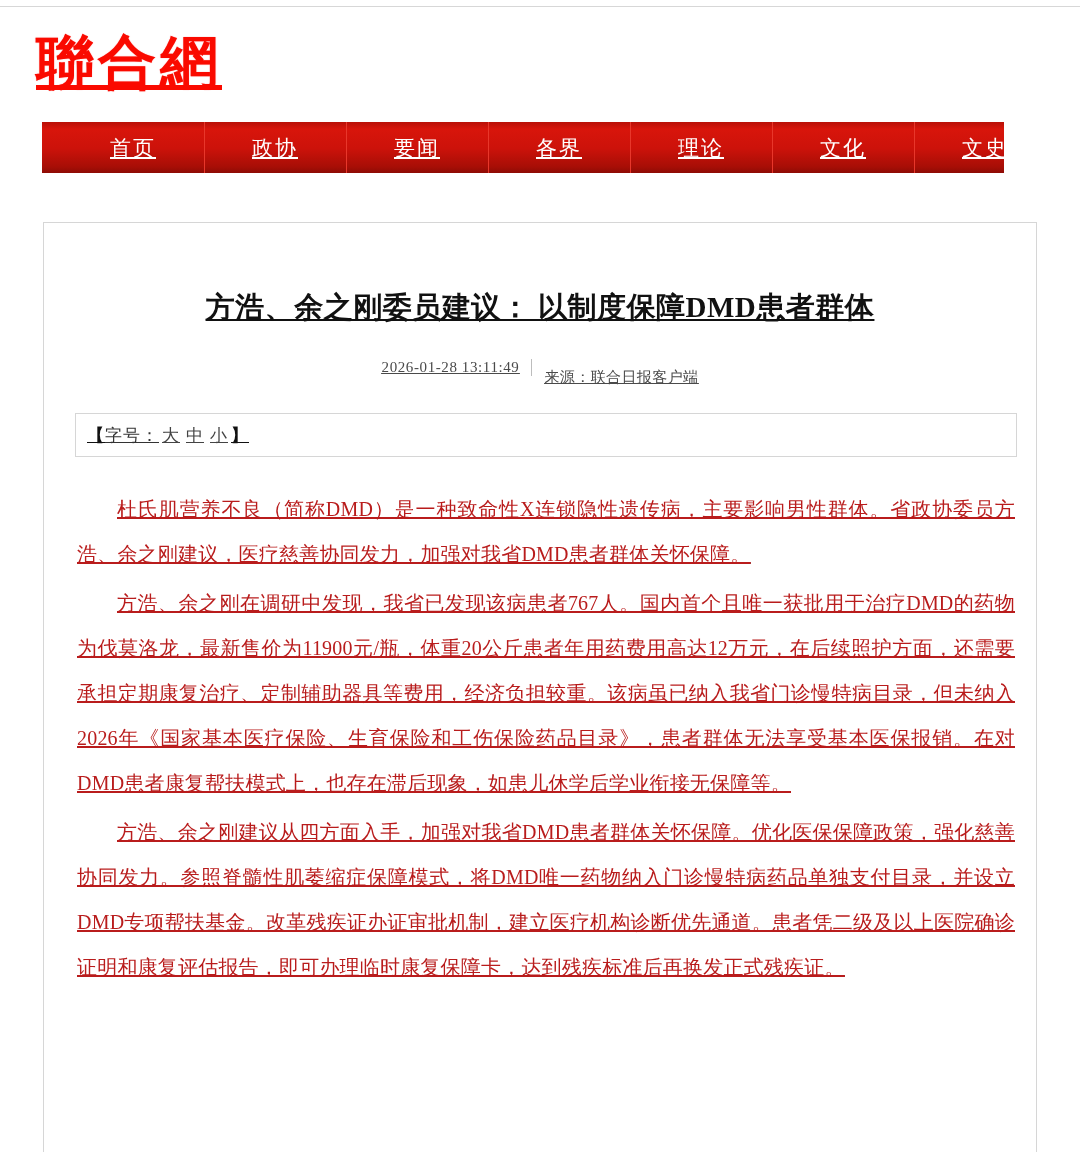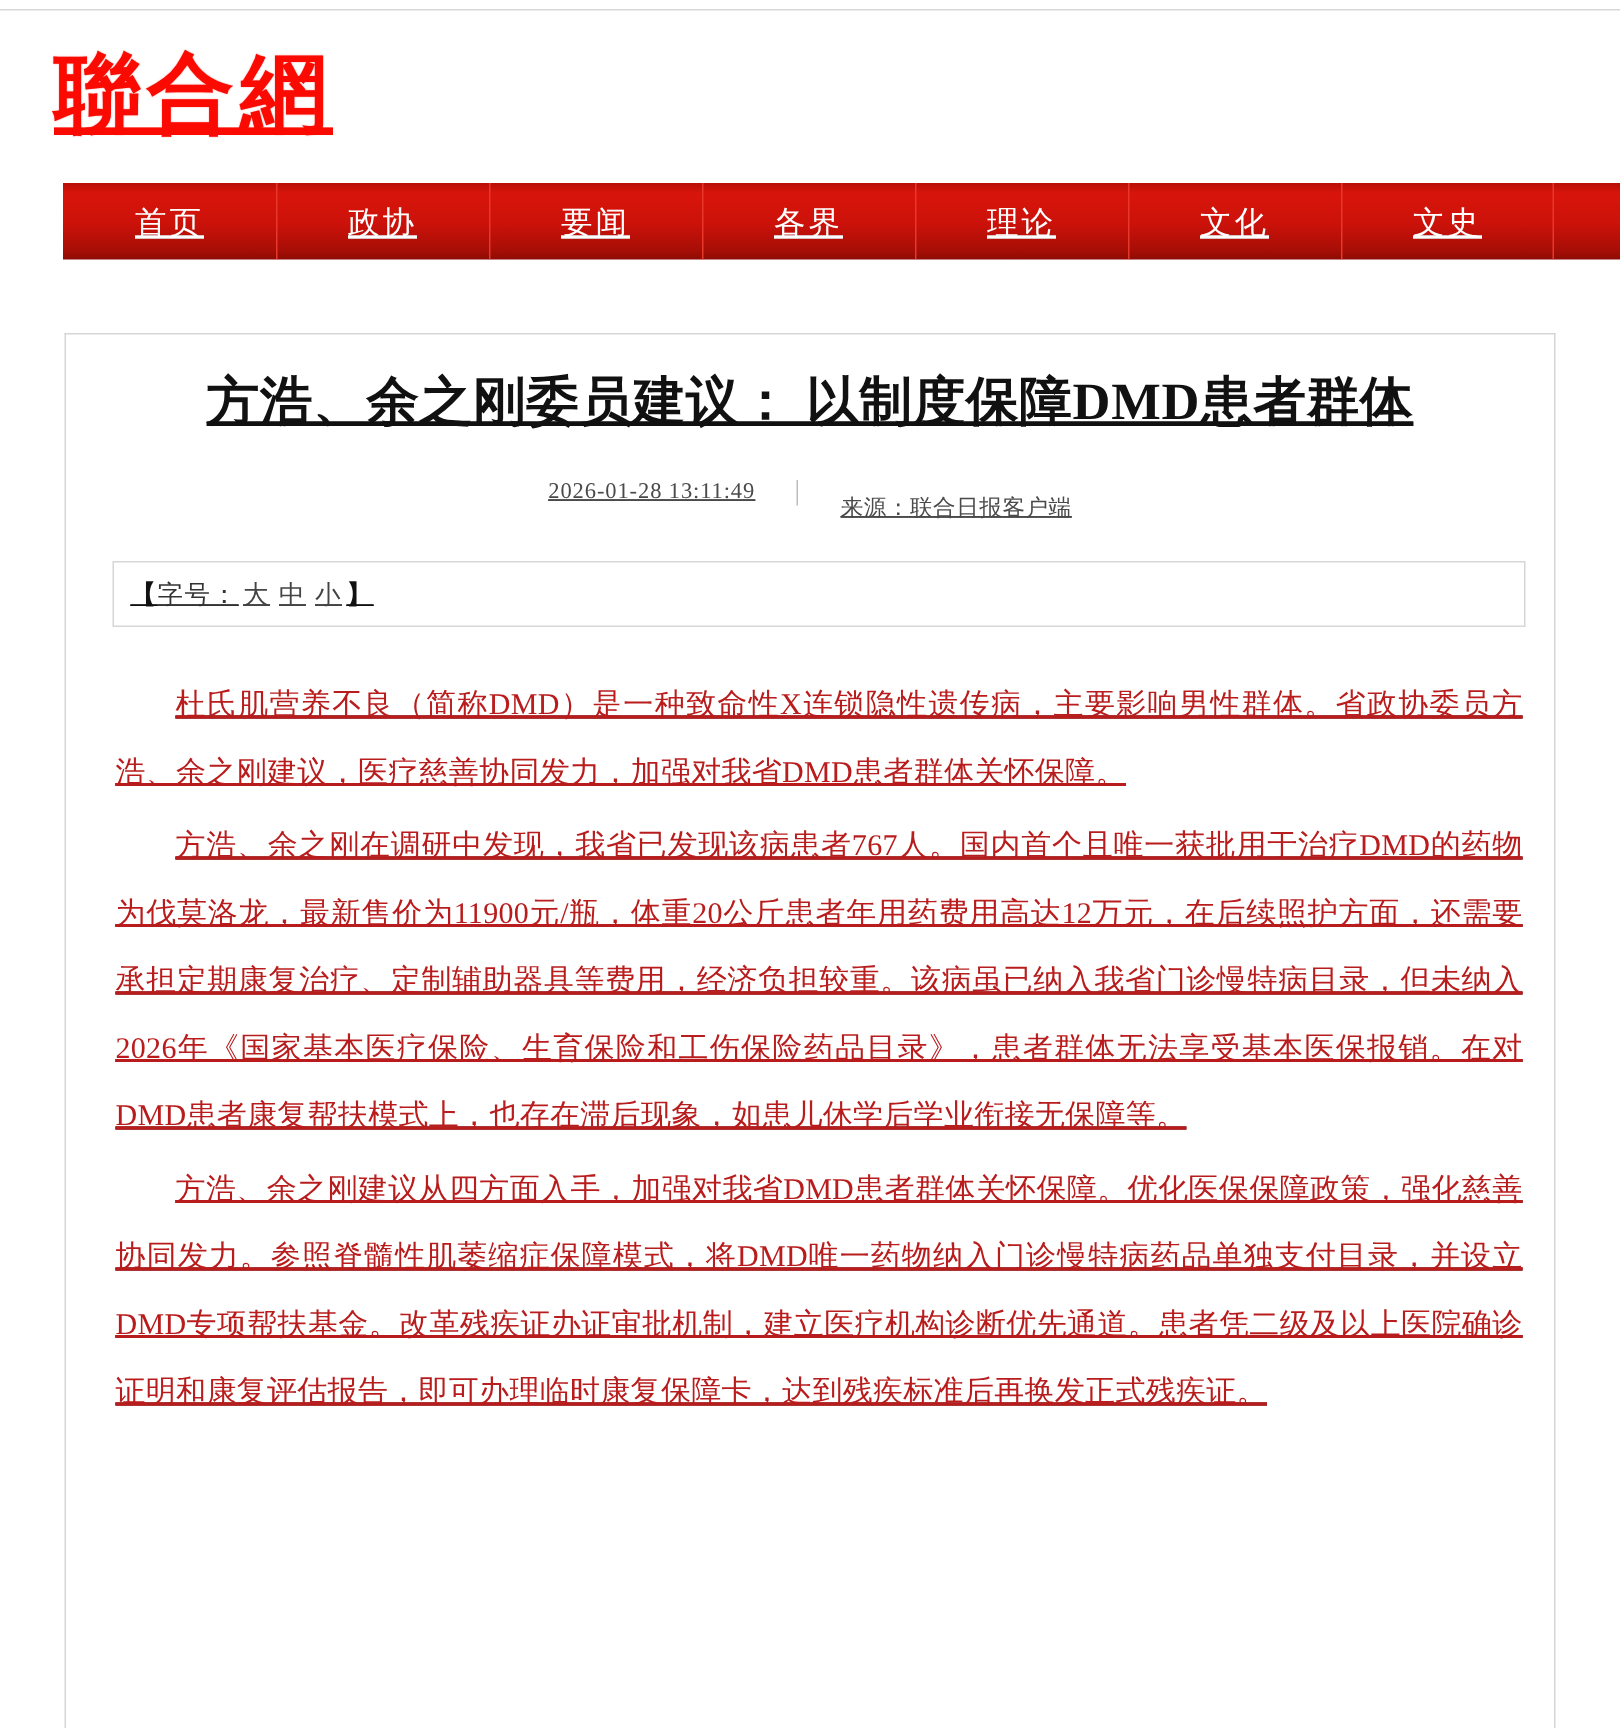--- a/index.html
+++ b/index.html
@@ -43,30 +43,31 @@
     letter-spacing: 4px;
     color: #fa0a00;
     white-space: nowrap;
     text-shadow: 0 0 1px rgba(250,10,0,0.55);
   }
 
   
   .navbar {
     position: absolute;
     left: 42px; top: 122px;
-    width: 1038px; height: 51px;
+    width: 962px; height: 51px;
     background: linear-gradient(to bottom,
                 #b81007 0%,
                 #d8150b 14%,
                 #cc120a 52%,
                 #a70e06 88%,
                 #8d0b05 100%);
     display: flex;
     align-items: stretch;
     overflow: hidden;
+    padding-left: 20px;
   }
   .nav-item {
     flex: 0 0 142px;
     position: relative;
     display: flex;
     align-items: center;
     justify-content: center;
     color: #ffffff;
     font-family: "Liberation Serif", "DejaVu Serif", serif;
     font-size: 21px;
@@ -94,37 +95,37 @@
   .card {
     position: absolute;
     left: 43px; top: 222px;
     width: 994px; height: 930px;
     background: #ffffff;
     border: 1px solid #d6d6d6;
     border-bottom: none;
   }
 
   .article-title {
-    margin: 22px 50px 0 50px;
+    margin: 61px 50px 0 50px;
     text-align: center;
     font-family: "Liberation Serif", "DejaVu Serif", serif;
     font-weight: 700;
-    font-size: 35px;
+    font-size: 29px;
     line-height: 46px;
     letter-spacing: 0.5px;
     color: #111111;
     white-space: nowrap;
   }
 
   .article-meta {
     margin-top: 18px;
     display: flex;
     align-items: center;
     justify-content: center;
-    gap: 28px;
+    gap: 12px;
     font-size: 15px;
     color: #4a4a4a;
     white-space: nowrap;
   }
   .meta-date {
     font-family: "Liberation Serif", "DejaVu Serif", serif;
     letter-spacing: 0.6px;
   }
   .meta-divider {
     width: 1px;

